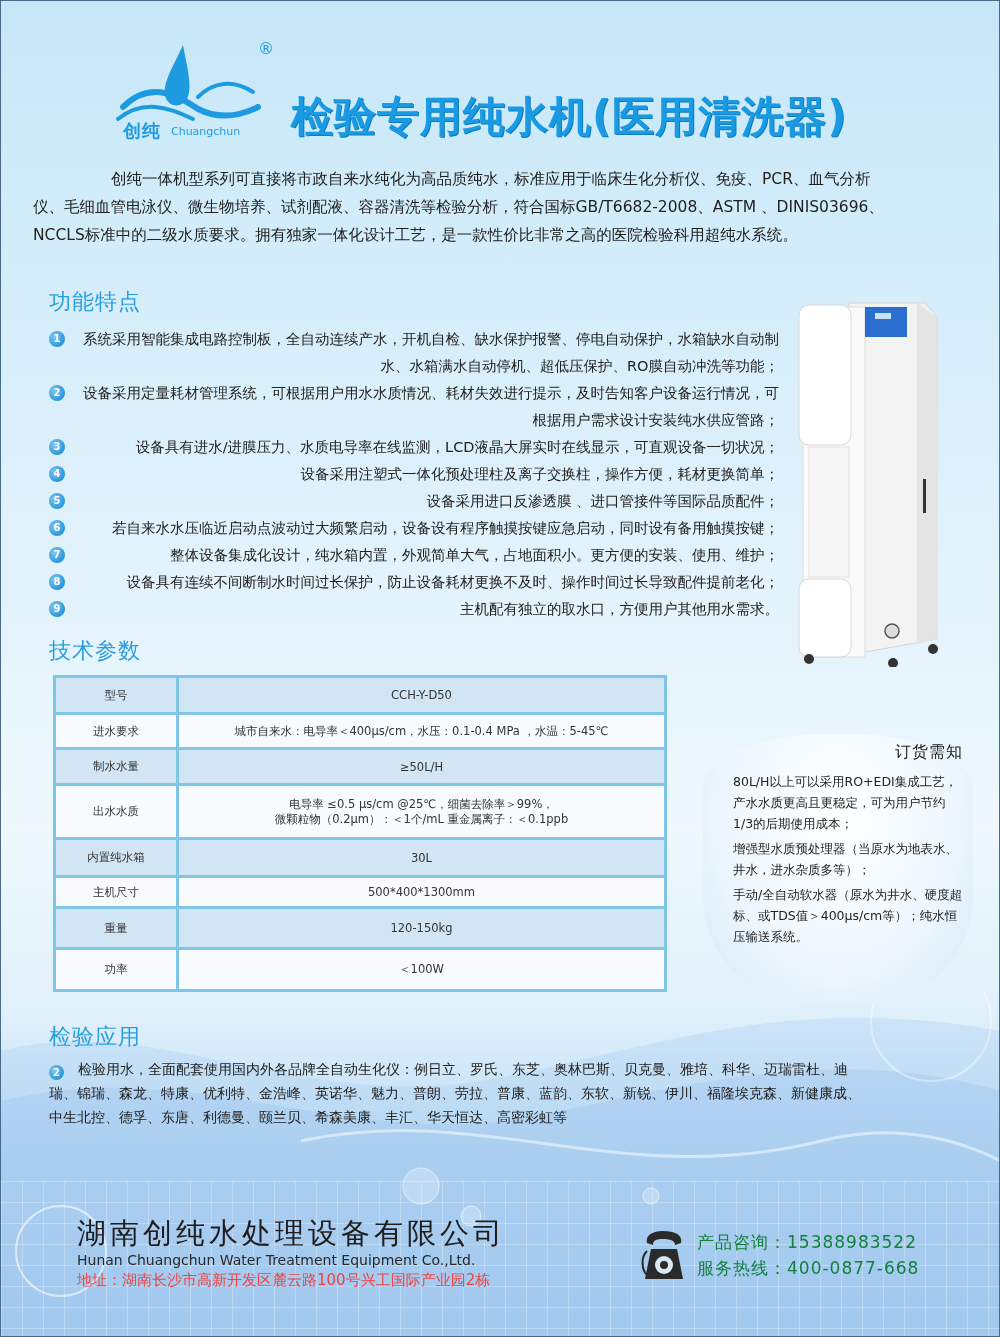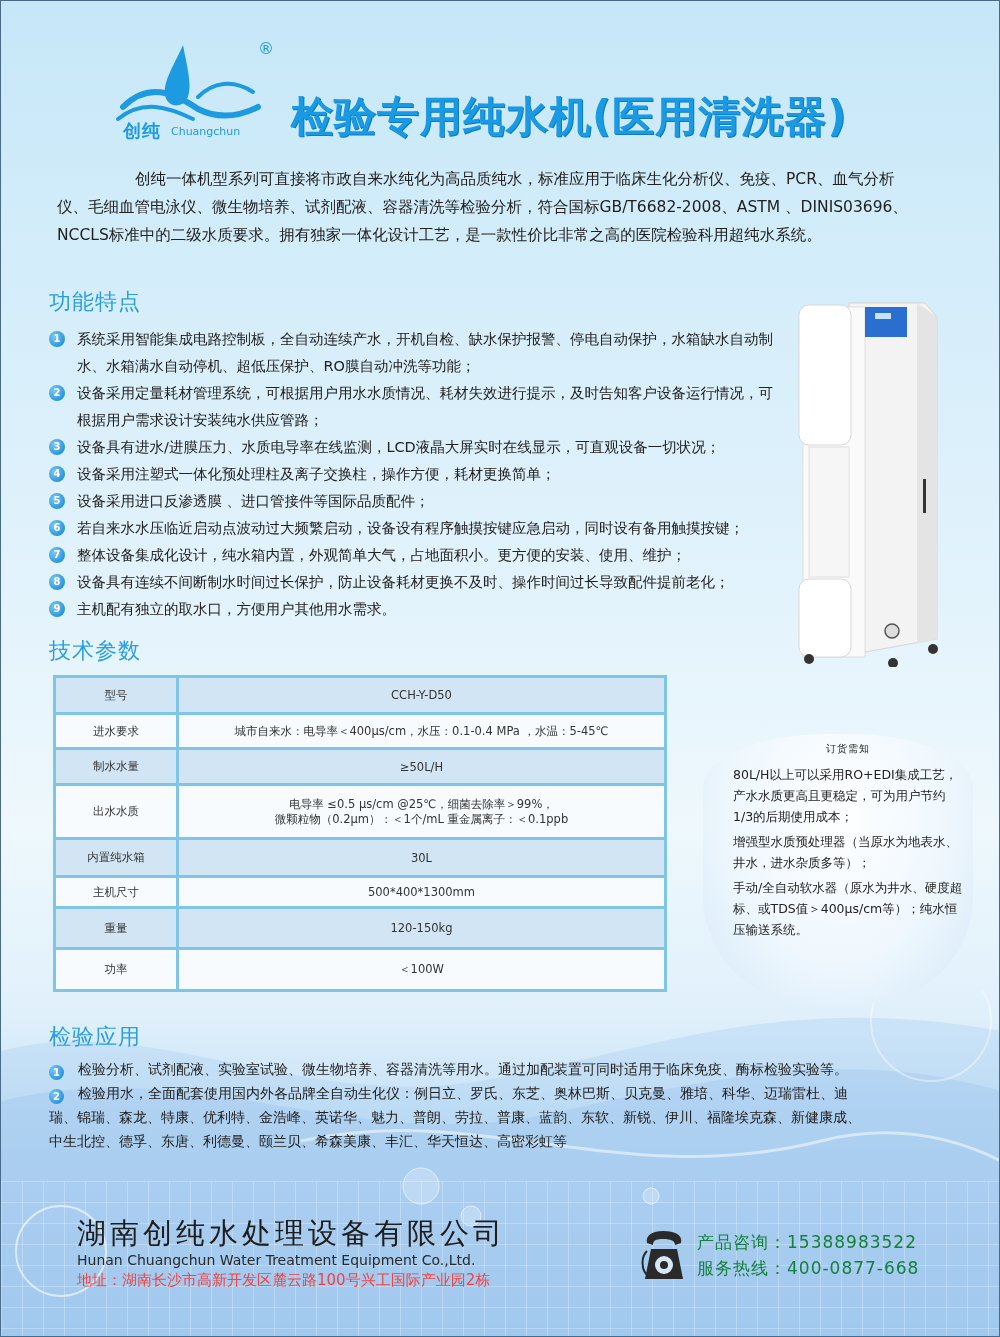--- a/index.html
+++ b/index.html
@@ -33,36 +33,36 @@
     .logo-cn { position: absolute; left: 10px; top: 82px; font-size: 18px; font-weight: bold; color: #1e9be0; letter-spacing: 1px; }
     .logo-en { position: absolute; left: 58px; top: 88px; font-size: 11px; color: #1e9be0; }
     .main-title {
       left: 290px; top: 88px; font-size: 42px; font-weight: bold; color: #1a9ae3;
       letter-spacing: 1px; white-space: nowrap;
       text-shadow: 1px 1px 0 #0d7bc0;
     }
 
     
     .intro {
-      left: 56px; top: 164px; width: 858px; font-size: 15.5px; line-height: 28px; color: #222;
+      left: 32px; top: 164px; width: 858px; font-size: 15.5px; line-height: 28px; color: #222;
       text-indent: 78px;
     }
 
     .section-title { font-size: 22px; color: #2a9fe0; font-weight: normal; letter-spacing: 1px; }
 
     
     .features { left: 48px; top: 325px; width: 730px; }
     .feature-item { display: flex; align-items: flex-start; font-size: 14.5px; line-height: 27px; color: #222; }
     .bullet {
       flex: 0 0 16px; width: 16px; height: 16px; border-radius: 50%;
       background: radial-gradient(circle at 35% 35%, #7cc8f3 0%, #2a96dc 70%, #1a7fc8 100%);
       color: #fff; font-size: 10px; line-height: 16px; text-align: center; margin-top: 5px; margin-right: 12px;
       font-weight: bold;
     }
-    .feature-text { flex: 1; }
+    .feature-text { flex: 1; text-align: right; }
 
     
     .product {
       left: 796px; top: 298px; width: 146px; height: 368px;
     }
 
     
     .spec-table {
       left: 52px; top: 674px; width: 614px;
       border-collapse: collapse; border: 3px solid #a3a3a3;
@@ -75,21 +75,21 @@
     .spec-table tr.alt td { background: #d2e5f4; }
     .spec-table tr.plain td { background: #f7fbfe; }
 
     
     .notice {
       left: 702px; top: 733px; width: 270px; height: 270px;
       background: radial-gradient(ellipse at 50% 30%, rgba(255,255,255,0.95) 0%, rgba(240,248,254,0.9) 55%, rgba(200,225,245,0.6) 100%);
       border-radius: 46% 46% 40% 40% / 20% 20% 40% 40%;
       padding: 8px 10px 0 30px;
     }
-    .notice-title { text-align: center; font-size: 10px; color: #222; margin-bottom: 8px; letter-spacing: 1px; }
+    .notice-title { text-align: right; font-size: 16px; color: #222; margin-bottom: 8px; letter-spacing: 1px; }
     .notice-item { font-size: 12.5px; line-height: 21px; color: #222; margin-bottom: 4px; }
 
     
     .apps { left: 48px; top: 1020px; width: 820px; }
     .app-item { font-size: 14px; line-height: 24px; color: #222; }
     .app-bullet {
       display: inline-block; width: 15px; height: 15px; border-radius: 50%; vertical-align: -2px;
       background: radial-gradient(circle at 35% 35%, #7cc8f3 0%, #2a96dc 70%, #1a7fc8 100%);
       color: #fff; font-size: 10px; line-height: 15px; text-align: center; margin-right: 14px; font-weight: bold;
     }
@@ -231,23 +231,20 @@
 <div class="abs notice">
   <div class="notice-title">订货需知</div>
   <div class="notice-item">80L/H以上可以采用RO+EDI集成工艺，产水水质更高且更稳定，可为用户节约1/3的后期使用成本；</div>
   <div class="notice-item">增强型水质预处理器（当原水为地表水、井水，进水杂质多等）；</div>
   <div class="notice-item">手动/全自动软水器（原水为井水、硬度超标、或TDS值＞400μs/cm等）；纯水恒压输送系统。</div>
 </div>
 
 <h2 class="abs section-title" style="left:48px; top:1021px;">检验应用</h2>
 <div class="abs apps" style="top:1056px;">
   <div class="app-item">
-    <span class="app-bullet">1</span><span>检验分析、试剂配液、实验室试验、微生物培养、容器清洗等用水。通过加配装置可同时适用于临床免疫、酶标检验实验等。</span>
-  </div>
-  <div class="app-item">
     <span class="app-bullet">2</span><span>检验用水，全面配套使用国内外各品牌全自动生化仪：例日立、罗氏、东芝、奥林巴斯、贝克曼、雅培、科华、迈瑞雷杜、迪瑞、锦瑞、森龙、特康、优利特、金浩峰、英诺华、魅力、普朗、劳拉、普康、蓝韵、东软、新锐、伊川、福隆埃克森、新健康成、中生北控、德孚、东唐、利德曼、颐兰贝、希森美康、丰汇、华天恒达、高密彩虹等</span>
   </div>
 </div>
 
 <div class="abs company-cn">湖南创纯水处理设备有限公司</div>
 <div class="abs company-en">Hunan Chuangchun Water Treatment Equipment Co.,Ltd.</div>
 <div class="abs company-addr">地址：湖南长沙市高新开发区麓云路100号兴工国际产业园2栋</div>
 
 <svg class="abs phone-icon" viewBox="0 0 46 52">
   <path d="M6,14 C4,6 12,2 22,2 C34,2 42,6 40,14 L34,16 C34,12 30,10 22,10 C14,10 12,12 12,16 Z" fill="#2a2a2a"></path>

